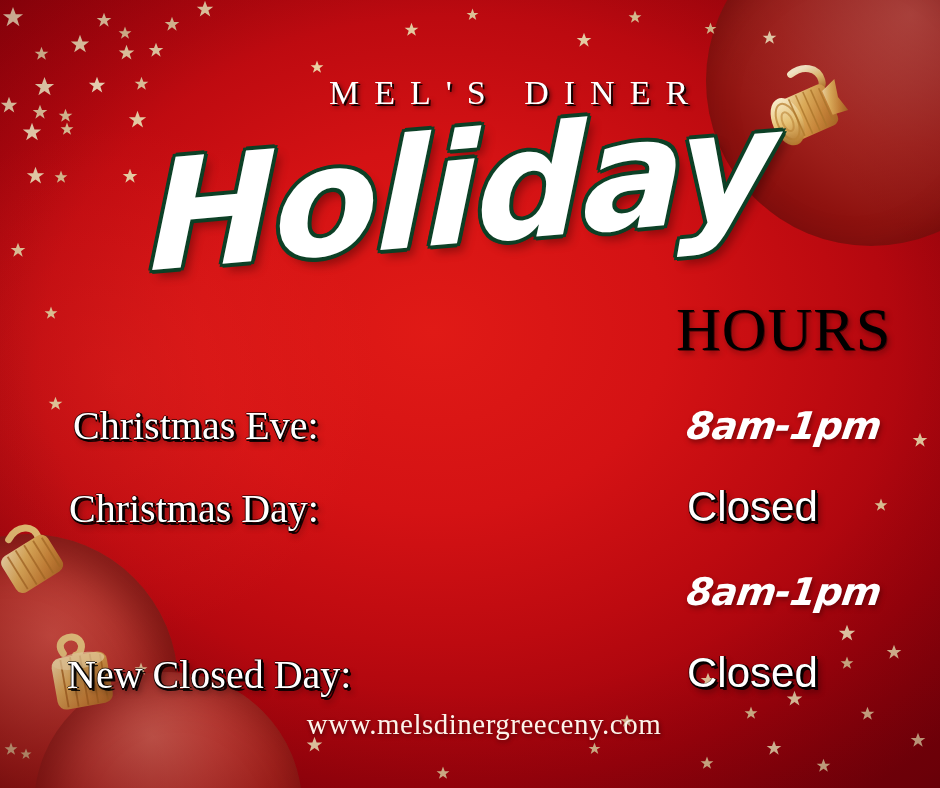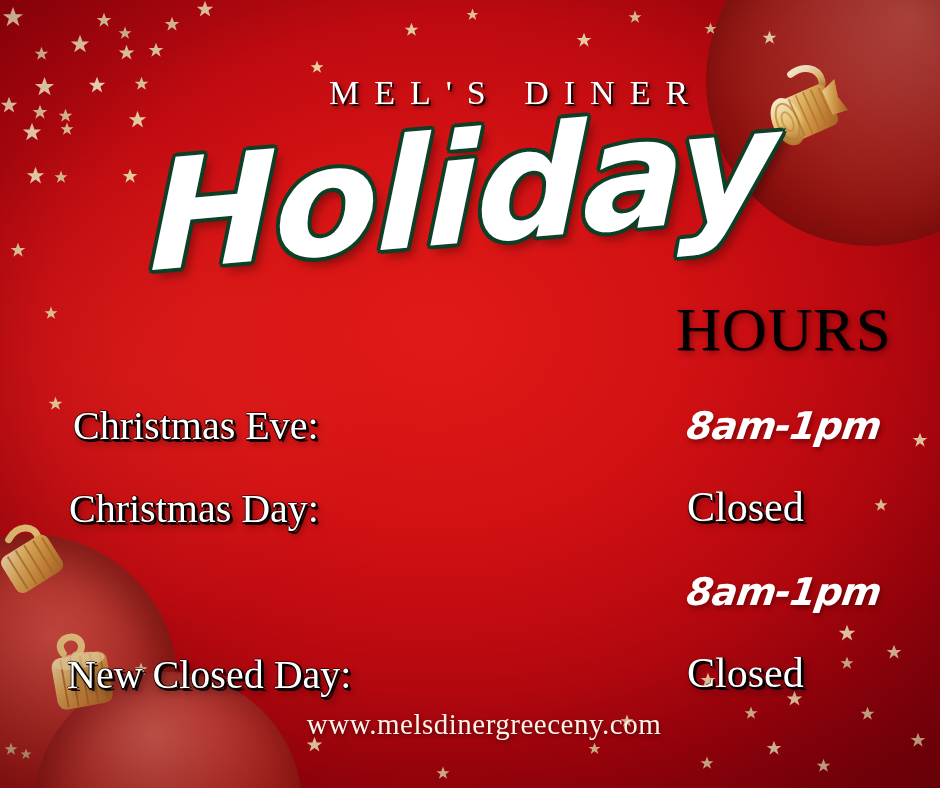--- a/index.html
+++ b/index.html
@@ -203,21 +203,21 @@
   .time.script {
     font-family: "DejaVu Sans", sans-serif;
     font-style: italic;
     font-weight: bold;
     font-size: 38px;
     letter-spacing: -1px;
     transform: skewX(-8deg);
     text-shadow: 2px 3px 5px rgba(60,0,0,0.5);
   }
   .time.serif {
-    font-family: Liberation Serif, serif;
+    font-family: Liberation Sans, sans-serif;
     font-size: 42px;
     text-shadow:
       2px 0 0 rgba(0,0,0,0.9),
       -1px 0 0 rgba(0,0,0,0.5),
       0 2px 0 rgba(0,0,0,0.9),
       3px 3px 0 rgba(0,0,0,0.85),
       4px 5px 6px rgba(0,0,0,0.45);
     text-align: center;
   }
 

